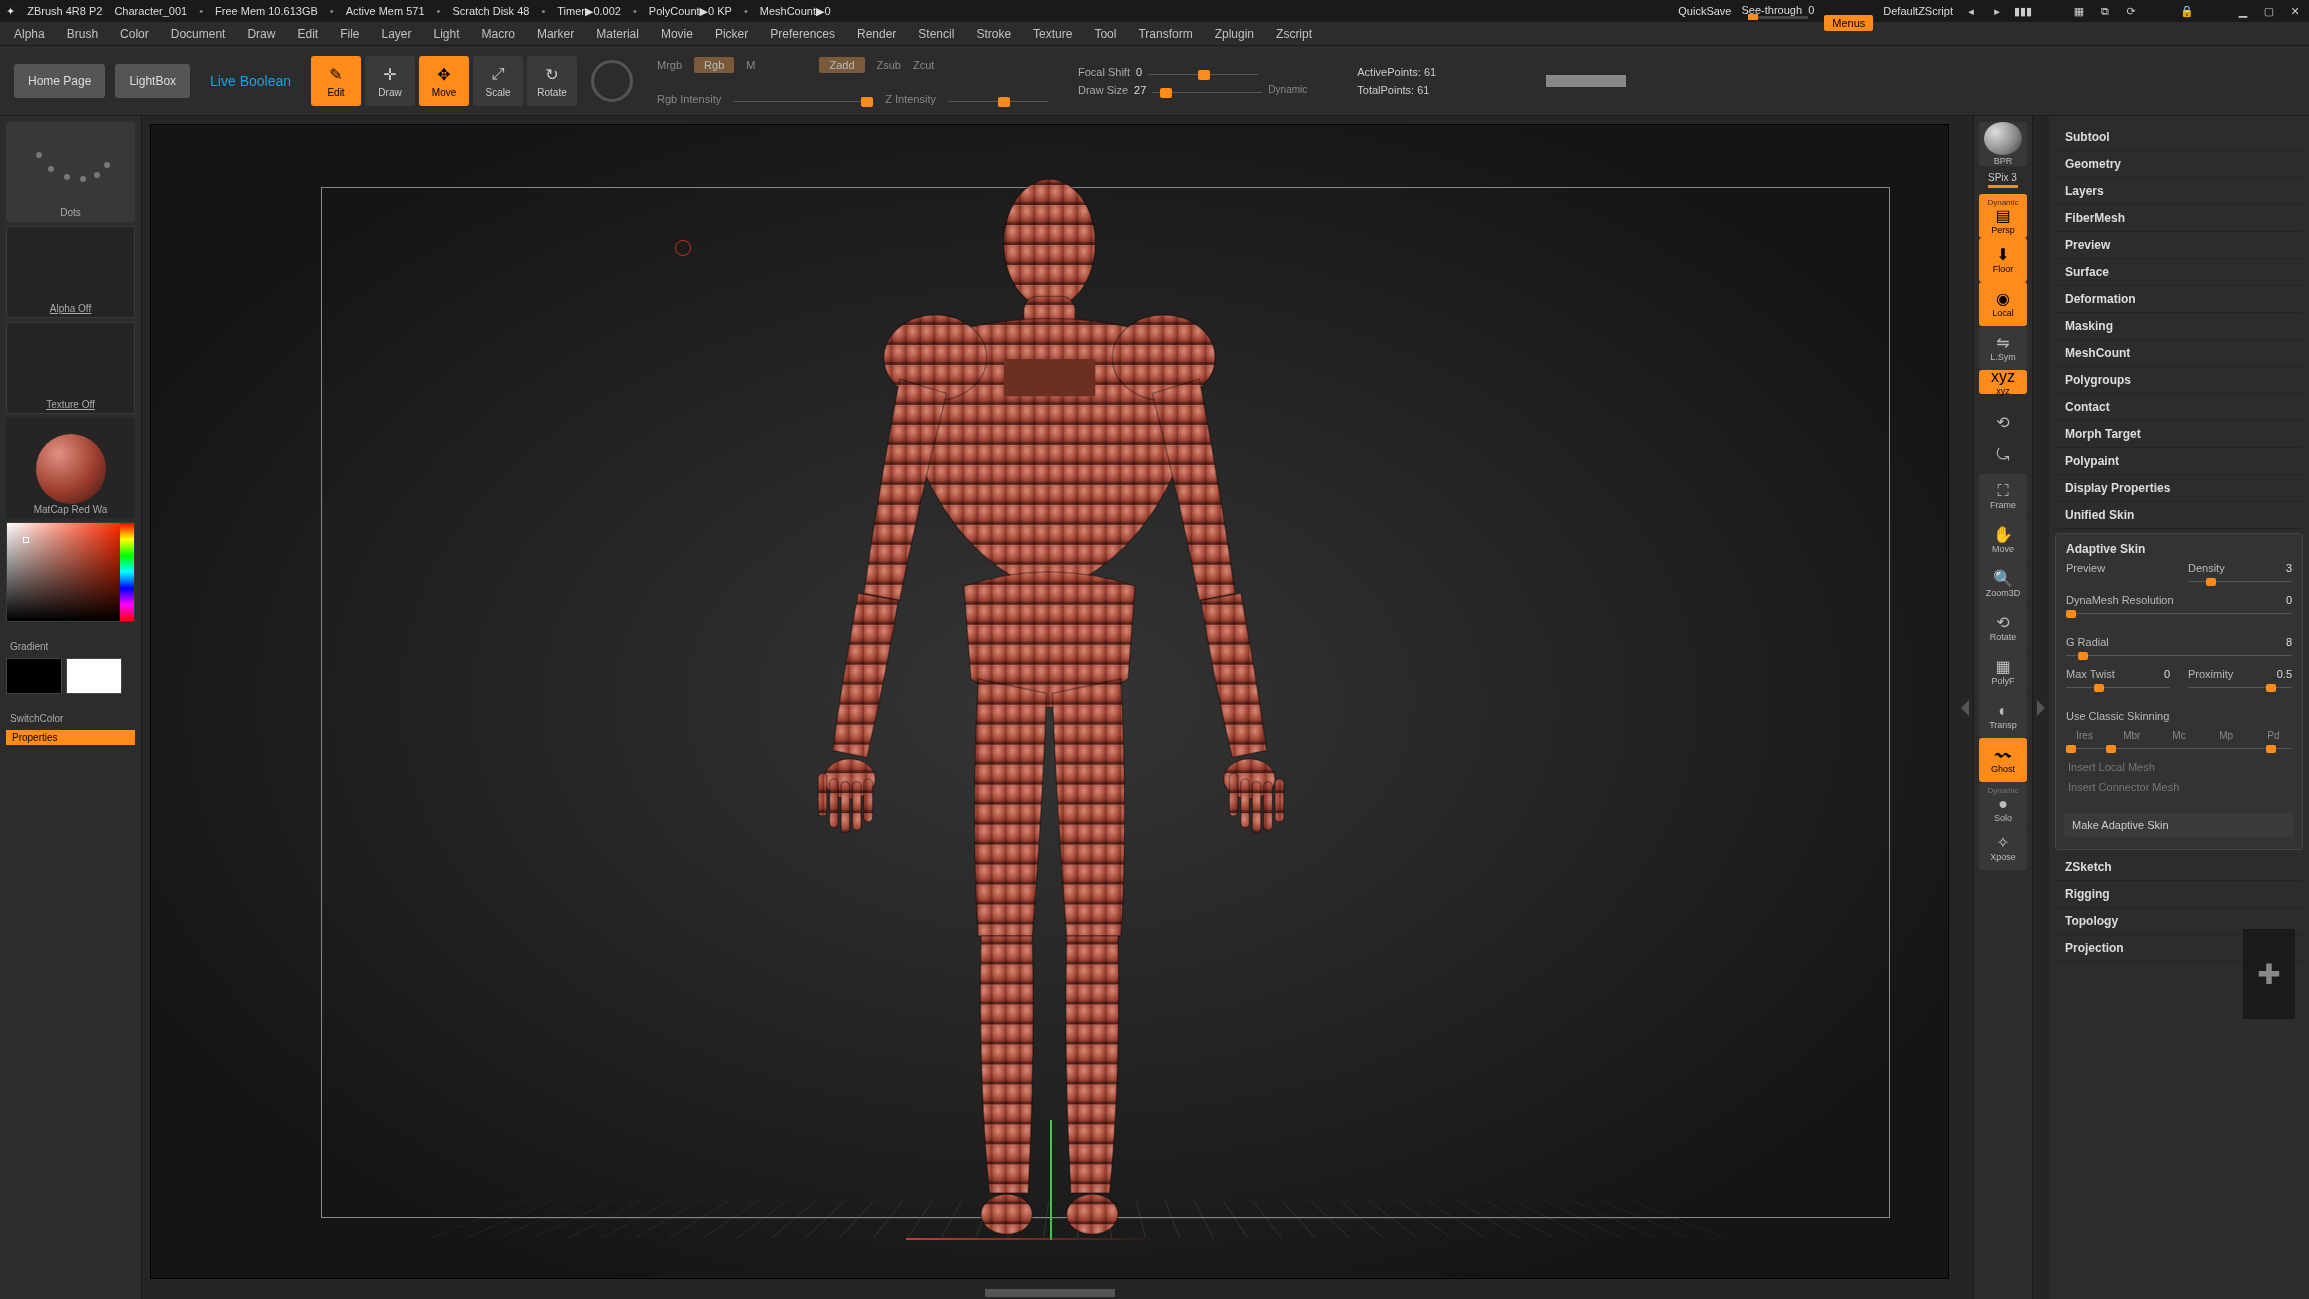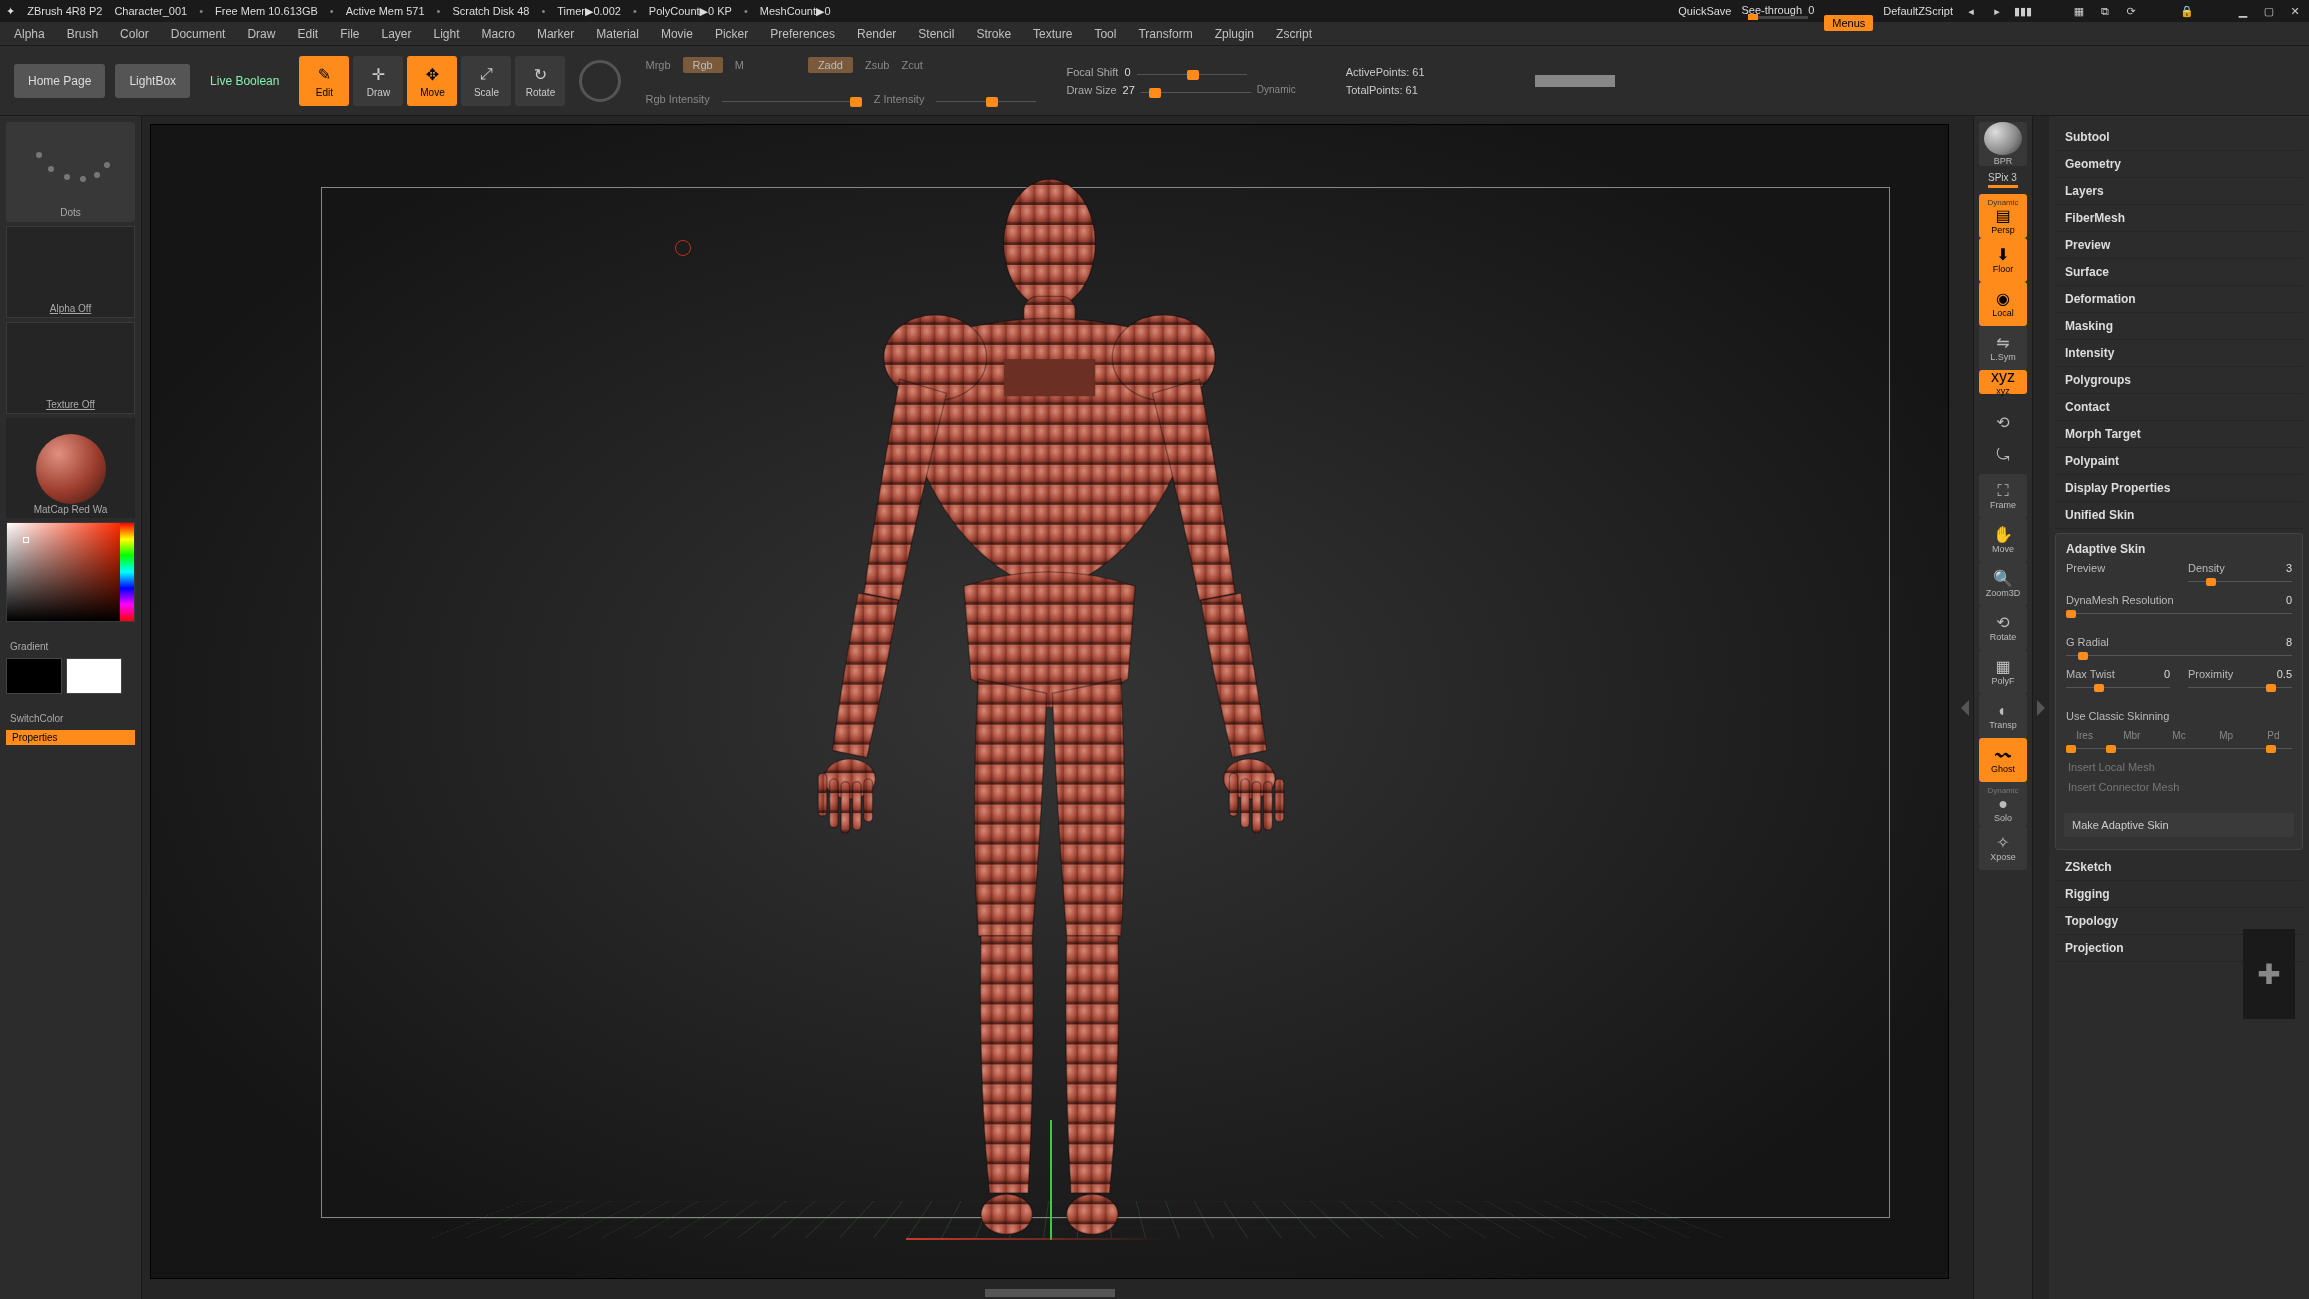--- a/index.html
+++ b/index.html
@@ -13,21 +13,21 @@
 .titlebar .menus-btn { background: #ff8c1a; color: #000; padding: 2px 8px; border-radius: 2px; margin-top: 23px; }
 .titlebar .icon { width: 16px; height: 16px; display: inline-flex; align-items: center; justify-content: center; color: #ccc; }
 
 
 .menubar { height: 24px; background: #2c2c2c; display: flex; align-items: center; padding: 0 14px; gap: 22px; border-bottom: 1px solid #1a1a1a;}
 .menubar span { color: #c0c0c0; font-size: 12px; cursor: pointer; }
 
 
 .toolbar { height: 70px; background: #2c2c2c; display: flex; align-items: center; padding: 0 14px; gap: 10px; border-bottom: 1px solid #1a1a1a;}
 .btn-gray { background: #555; color: #ddd; padding: 10px 14px; border-radius: 3px; font-size: 12px; cursor: pointer; }
-.btn-flat { color: #86efac; padding: 10px 10px; font-size: 12px; cursor: pointer; }
+.btn-flat { color: #0ea5e9; padding: 10px 10px; font-size: 14px; cursor: pointer; }
 .mode-btn { width: 50px; height: 50px; background: #3a3a3a; border-radius: 3px; display: flex; flex-direction: column; align-items: center; justify-content: center; font-size: 10px; color: #ccc; cursor: pointer; gap: 2px; }
 .mode-btn.active { background: #ff8c1a; color: #000; }
 .mode-btn .ico { width: 22px; height: 22px; display: flex; align-items: center; justify-content: center; font-size: 16px; }
 .mode-circle { width: 42px; height: 42px; border: 3px solid #555; border-radius: 50%; margin-left: 4px; }
 .small-pill { background: #7a5a3a; color: #bbb; padding: 2px 10px; border-radius: 2px; font-size: 11px; }
 .small-txt { color: #888; font-size: 11px; }
 .slider-row { display: flex; flex-direction: column; gap: 20px; margin-left: 14px; }
 .slider-line { display: flex; align-items: center; gap: 12px; }
 .slider { position: relative; width: 140px; height: 4px; }
 .slider .track { position:absolute; top:4px; left:0; right:0; height:1px; background:#555;}
@@ -467,21 +467,21 @@
   <div class="right-panel">
     <div id="rp-top">
         <div class="acc-item">Subtool</div>
         <div class="acc-item">Geometry</div>
         <div class="acc-item">Layers</div>
         <div class="acc-item">FiberMesh</div>
         <div class="acc-item">Preview</div>
         <div class="acc-item">Surface</div>
         <div class="acc-item">Deformation</div>
         <div class="acc-item">Masking</div>
-        <div class="acc-item">Intensity</div>
+        <div class="acc-item">MeshCount</div>
         <div class="acc-item">Polygroups</div>
         <div class="acc-item">Contact</div>
         <div class="acc-item">Morph Target</div>
         <div class="acc-item">Polypaint</div>
         <div class="acc-item">Display Properties</div>
         <div class="acc-item">Unified Skin</div>
       </div>
     <div class="acc-open">
       <div class="hdr">Adaptive Skin</div>
       <div class="prop-two">

